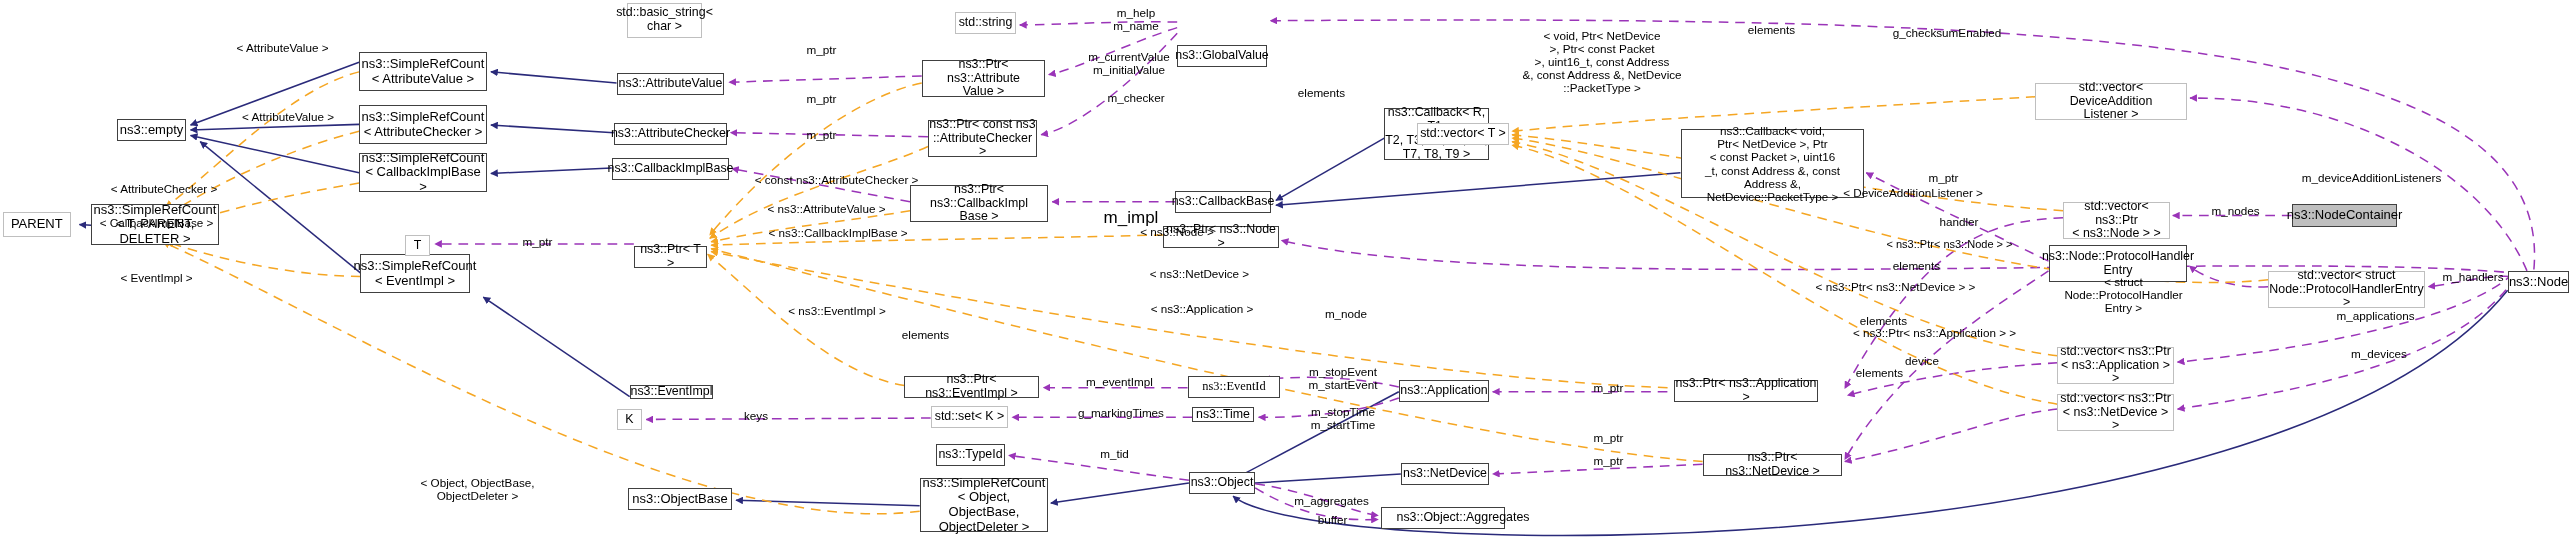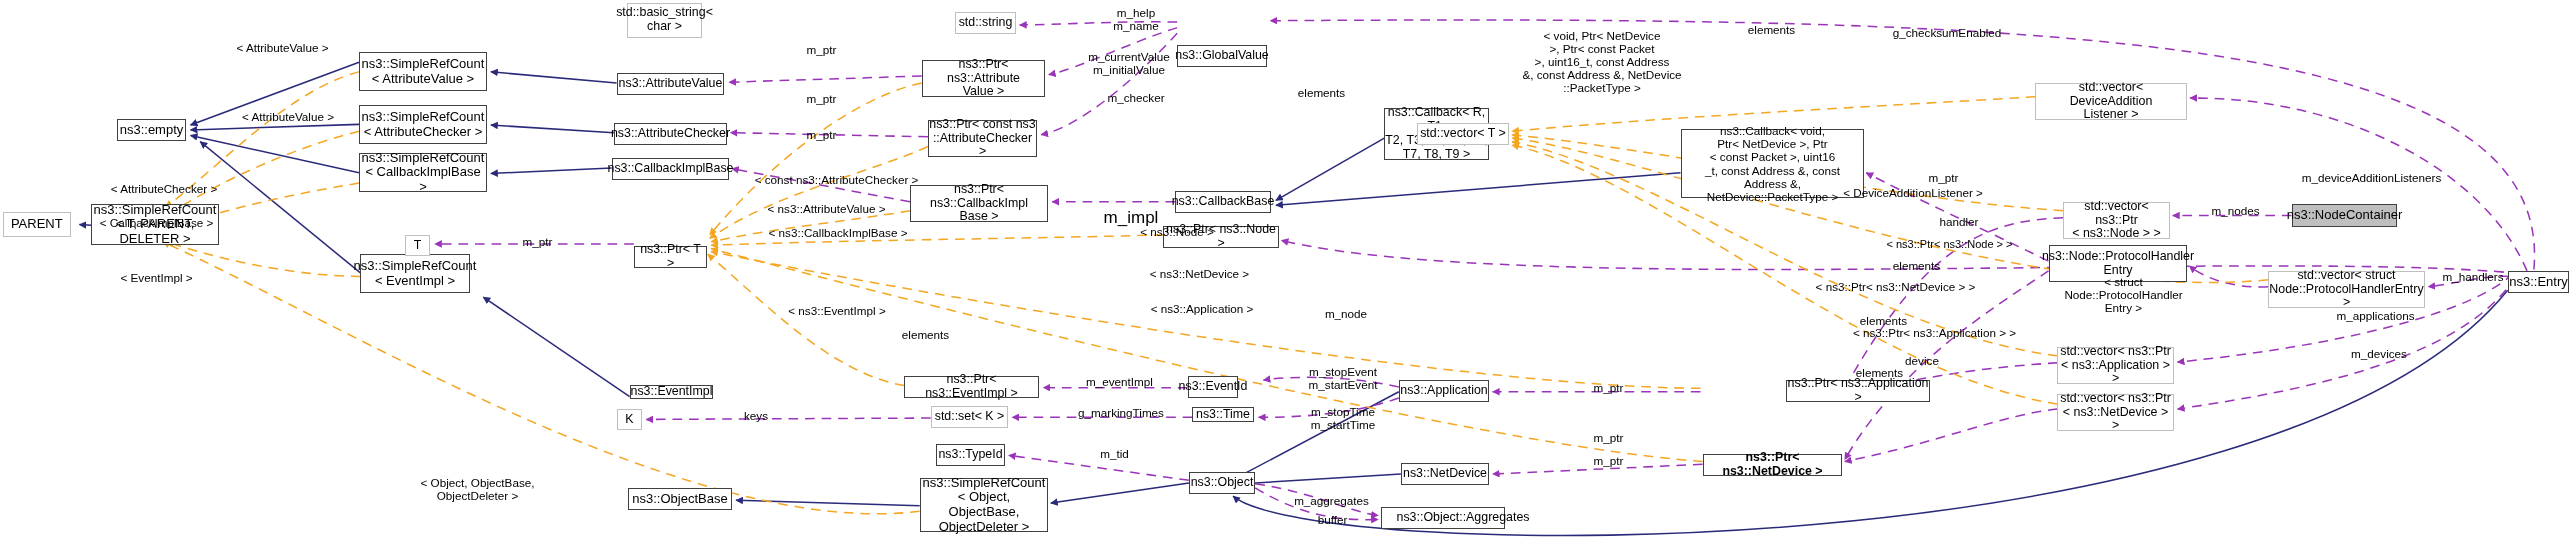--- a/index.html
+++ b/index.html
@@ -191,44 +191,44 @@
 &lt; const Packet &gt;, uint16
 _t, const Address &amp;, const
  Address &amp;, NetDevice::PacketType &gt;</div>
       <div class="node solid" style="left: 634px; top: 246px; width: 73px; height: 22px; font-size: 12.4px;">ns3::Ptr&lt; T &gt;</div>
       <div class="node light" style="left: 405px; top: 235px; width: 25px; height: 21px; font-size: 12.4px;">T</div>
       <div class="node light" style="left: 617px; top: 409px; width: 25px; height: 21px; font-size: 12.4px;">K</div>
       <div class="node solid" style="left: 1163px; top: 226px; width: 116px; height: 22px; font-size: 12.4px;">ns3::Ptr&lt; ns3::Node &gt;</div>
       <div class="node solid" style="left: 904px; top: 376px; width: 135px; height: 22px; font-size: 12.4px;">ns3::Ptr&lt; ns3::EventImpl &gt;</div>
       <div class="node light" style="left: 931px; top: 406px; width: 77px; height: 22px; font-size: 12.4px;">std::set&lt; K &gt;</div>
       <div class="node solid" style="left: 936px; top: 444px; width: 69px; height: 22px; font-size: 12.4px;">ns3::TypeId</div>
-      <div class="node solid" style="left: 1188px; top: 376px; width: 50px; height: 22px; font-size: 12.4px;">ns3::EventId</div>
+      <div class="node solid" style="left: 1188px; top: 376px; width: 92px; height: 22px; font-size: 12.4px; font-family: Liberation Serif, serif;">ns3::EventId</div>
       <div class="node solid" style="left: 1192px; top: 407px; width: 62px; height: 15px; font-size: 12.4px;">ns3::Time</div>
       <div class="node solid" style="left: 630px; top: 385px; width: 83px; height: 14px; font-size: 12.4px;">ns3::EventImpl</div>
       <div class="node solid" style="left: 1189px; top: 472px; width: 66px; height: 22px; font-size: 12.4px;">ns3::Object</div>
       <div class="node solid" style="left: 1399px; top: 380px; width: 90px; height: 22px; font-size: 12.4px;">ns3::Application</div>
       <div class="node solid" style="left: 1401px; top: 463px; width: 88px; height: 22px; font-size: 12.4px;">ns3::NetDevice</div>
       <div class="node solid" style="left: 1381px; top: 507px; width: 124px; height: 22px; font-size: 12.4px; padding-left: 40px;">ns3::Object::Aggregates</div>
-      <div class="node solid" style="left: 1786px; top: 380px; width: 144px; height: 22px; font-size: 12.4px;">ns3::Ptr&lt; ns3::Application &gt;</div>
-      <div class="node solid" style="left: 1703px; top: 454px; width: 139px; height: 22px; font-size: 12.4px; font-weight: bold;">ns3::Ptr&lt; ns3::NetDevice &gt;</div>
+      <div class="node solid" style="left: 1674px; top: 380px; width: 144px; height: 22px; font-size: 12.4px;">ns3::Ptr&lt; ns3::Application &gt;</div>
+      <div class="node solid" style="left: 1703px; top: 454px; width: 139px; height: 22px; font-size: 12.4px;">ns3::Ptr&lt; ns3::NetDevice &gt;</div>
       <div class="node light" style="left: 1417px; top: 123px; width: 92px; height: 22px; font-size: 12.4px;">std::vector&lt; T &gt;</div>
       <div class="node light" style="left: 2035px; top: 83px; width: 152px; height: 37px; font-size: 12.4px;">std::vector&lt; DeviceAddition
 Listener &gt;</div>
       <div class="node light" style="left: 2063px; top: 202px; width: 107px; height: 37px; font-size: 12.4px;">std::vector&lt; ns3::Ptr
 &lt; ns3::Node &gt; &gt;</div>
       <div class="node solid" style="left: 2049px; top: 245px; width: 138px; height: 37px; font-size: 12.4px;">ns3::Node::ProtocolHandler
 Entry</div>
       <div class="node light" style="left: 2268px; top: 271px; width: 157px; height: 37px; font-size: 12.4px;">std::vector&lt; struct
 Node::ProtocolHandlerEntry &gt;</div>
       <div class="node light" style="left: 2057px; top: 347px; width: 117px; height: 37px; font-size: 12.4px;">std::vector&lt; ns3::Ptr
 &lt; ns3::Application &gt; &gt;</div>
       <div class="node light" style="left: 2057px; top: 394px; width: 117px; height: 37px; font-size: 12.4px;">std::vector&lt; ns3::Ptr
 &lt; ns3::NetDevice &gt; &gt;</div>
       <div class="node focus" style="left: 2292px; top: 204px; width: 105px; height: 23px; font-size: 13px;">ns3::NodeContainer</div>
-      <div class="node solid" style="left: 2508px; top: 271px; width: 61px; height: 22px; font-size: 13px;">ns3::Entry</div>
+      <div class="node solid" style="left: 2508px; top: 271px; width: 61px; height: 22px; font-size: 13px;">ns3::Node</div>
     </div>
   <div id="labels-layer">
       <div class="edge-label" style="left: 233px; top: 110px; width: 110px; font-size: 11.7px;">&lt; AttributeValue &gt;</div>
       <div class="edge-label" style="left: 224px; top: 41px; width: 117px; font-size: 11.7px;">&lt; AttributeValue &gt;</div>
       <div class="edge-label" style="left: 102px; top: 182px; width: 124px; font-size: 11.7px;">&lt; AttributeChecker &gt;</div>
       <div class="edge-label" style="left: 90px; top: 216px; width: 133px; font-size: 11.7px;">&lt; CallbackImplBase &gt;</div>
       <div class="edge-label" style="left: 110px; top: 271px; width: 93px; font-size: 11.7px;">&lt; EventImpl &gt;</div>
       <div class="edge-label" style="left: 417px; top: 476px; width: 121px; font-size: 11.7px;">&lt; Object, ObjectBase,
 ObjectDeleter &gt;</div>
       <div class="edge-label" style="left: 750px; top: 173px; width: 173px; font-size: 11.7px;">&lt; const ns3::AttributeChecker &gt;</div>

